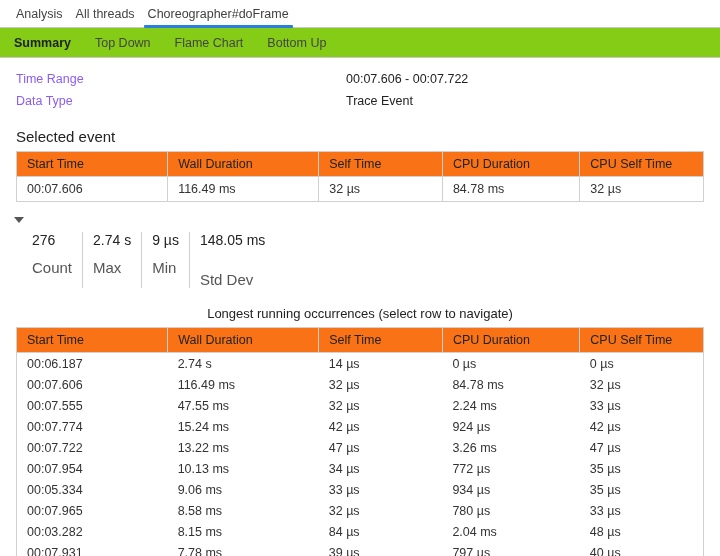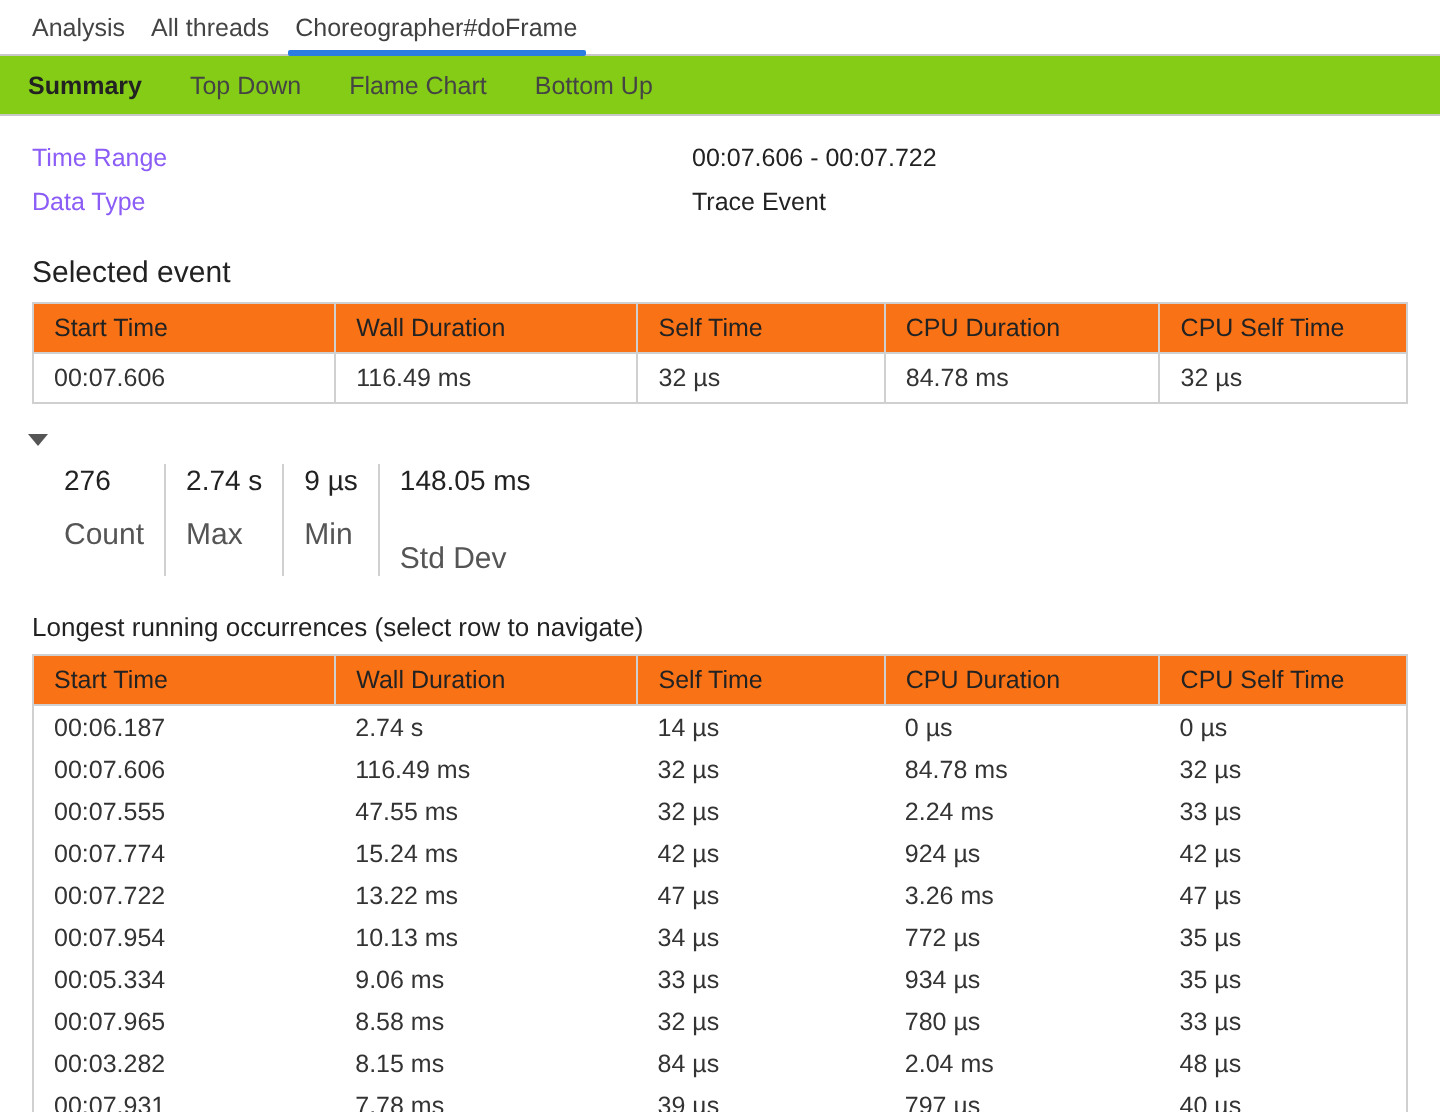--- a/index.html
+++ b/index.html
@@ -130,20 +130,21 @@
     padding: 0 10px;
     border-right: 1px solid #d0d0d0;
   }
   .stat:last-child { border-right: none; gap: 12px; }
   .stat .val { font-size: 14px; color: #222; }
   .stat .lbl { font-size: 15px; color: #555; margin-top: 11px; }
   .longest-heading {
     padding: 14px 16px 6px 16px;
     font-size: 13px;
     color: #222;
+    text-align: center;
   }
   .col-1 { width: 22%; }
   .col-2 { width: 22%; }
   .col-3 { width: 18%; }
   .col-4 { width: 20%; }
   .col-5 { width: 18%; }
 </style>
 </head>
 <body>
 

